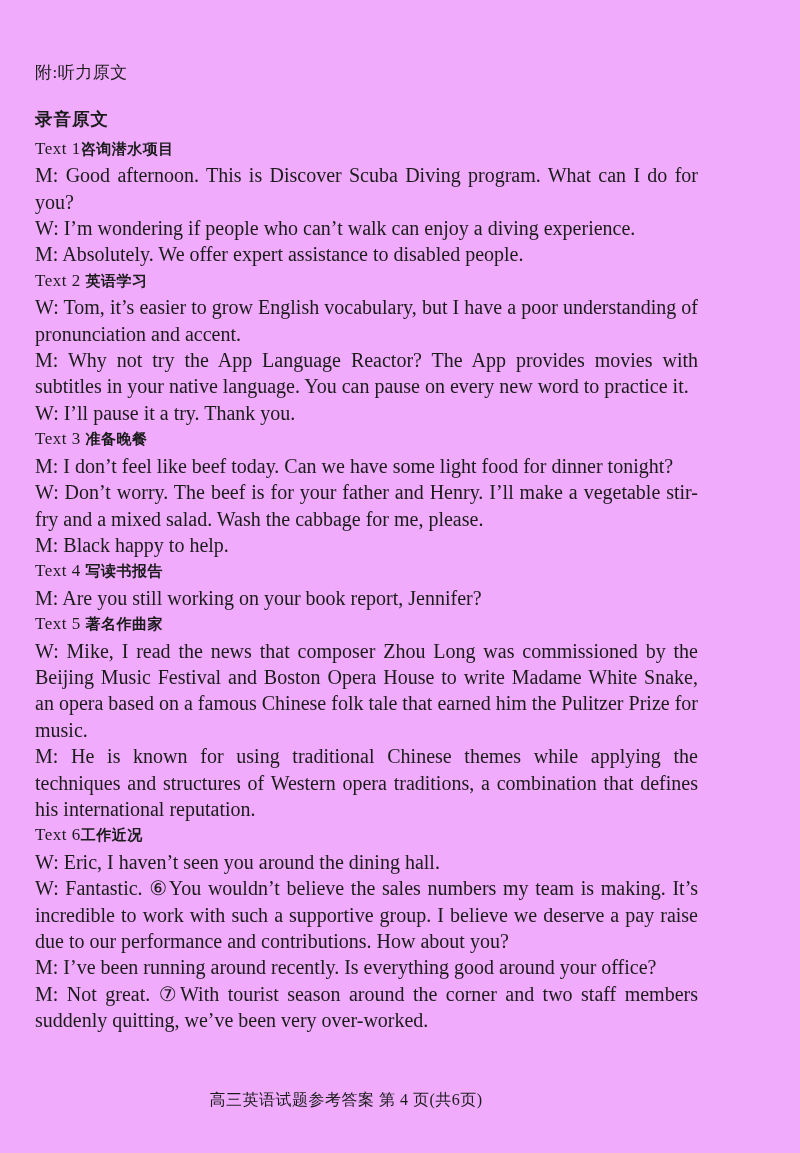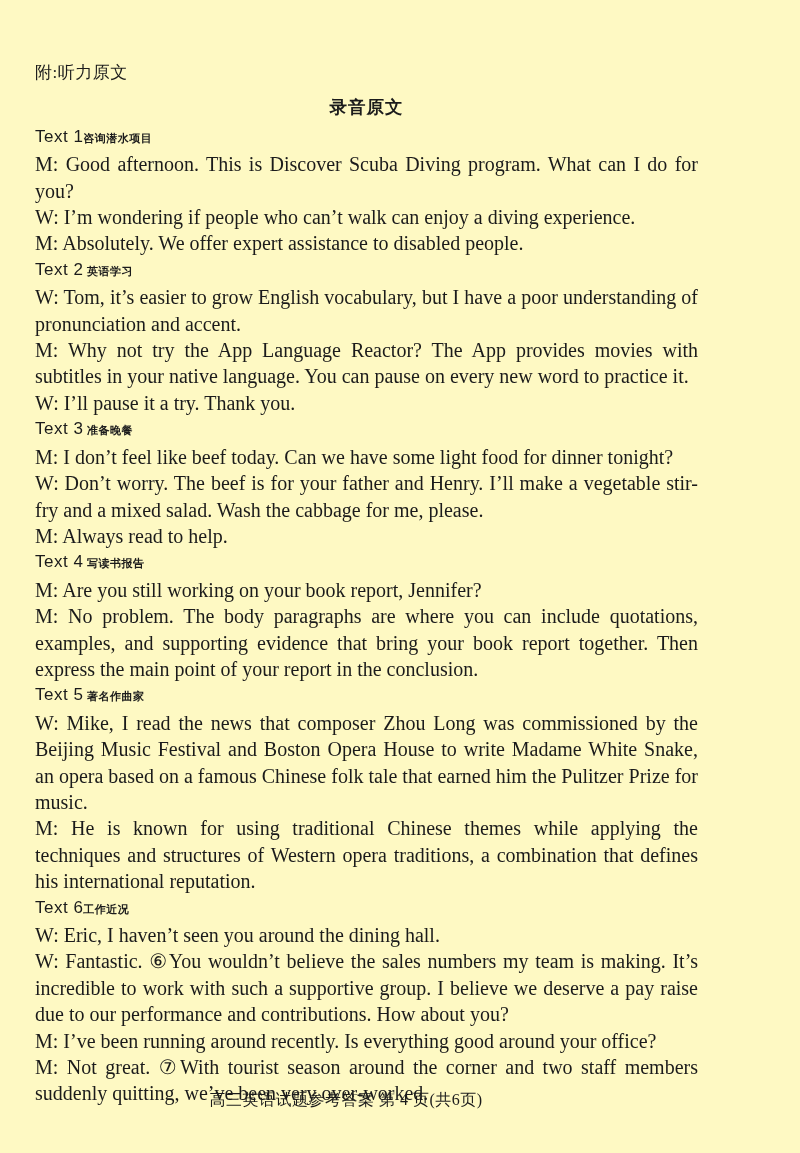--- a/index.html
+++ b/index.html
@@ -11,59 +11,59 @@
     width: 800px;
     height: 1153px;
     overflow: hidden;
     font-family: "Liberation Serif", "DejaVu Serif", serif;
     color: #1b1b1b;
   }
   .page {
     position: relative;
     width: 800px;
     height: 1153px;
-    background: #fef9c3;
+    background: #f0abfc;
   }
   .content {
     position: absolute;
     left: 35px;
     top: 0;
     width: 663px;
     padding-top: 60px;
     line-height: 26.4px;
   }
   .attachment {
     font-size: 17px;
     letter-spacing: 0.5px;
   }
   .doc-title {
-    margin-top: 8px;
-    text-align: center;
+    margin-top: 20px;
+    text-align: left;
     font-weight: 700;
     font-size: 17.5px;
     font-family: "Liberation Sans", "DejaVu Sans", sans-serif;
     letter-spacing: 1px;
   }
   .sections {
     margin-top: 3px;
   }
   .section {
     margin: 0;
   }
   .section-heading {
     font-size: 17px;
   }
   .heading-label {
-    font-family: Liberation Sans, sans-serif;
+    font-family: Liberation Serif, serif;
     letter-spacing: 0.5px;
   }
   .heading-topic {
     font-weight: 700;
     font-family: "Liberation Sans", "DejaVu Sans", sans-serif;
-    font-size: 11px;
+    font-size: 15px;
     white-space: pre;
     letter-spacing: 0.5px;
     margin-top: 8px;
   }
   .dialogue {
     margin: 0;
     font-size: 20px;
     text-align: justify;
   }
   .footer {
@@ -93,26 +93,25 @@
         <section class="section">
           <div class="section-heading"><span class="heading-label">Text 2</span><span class="heading-topic"> 英语学习</span></div>
           <p class="dialogue">W: Tom, it’s easier to grow English vocabulary, but I have a poor understanding of pronunciation and accent.</p>
           <p class="dialogue">M: Why not try the App Language Reactor? The App provides movies with subtitles in your native language. You can pause on every new word to practice it.</p>
           <p class="dialogue">W: I’ll pause it a try. Thank you.</p>
         </section>
         <section class="section">
           <div class="section-heading"><span class="heading-label">Text 3</span><span class="heading-topic"> 准备晚餐</span></div>
           <p class="dialogue">M: I don’t feel like beef today. Can we have some light food for dinner tonight?</p>
           <p class="dialogue">W: Don’t worry. The beef is for your father and Henry. I’ll make a vegetable stir-fry and a mixed salad. Wash the cabbage for me, please.</p>
-          <p class="dialogue">M: Always read to help.</p>
+          <p class="dialogue">M: Black happy to help.</p>
         </section>
         <section class="section">
           <div class="section-heading"><span class="heading-label">Text 4</span><span class="heading-topic"> 写读书报告</span></div>
           <p class="dialogue">M: Are you still working on your book report, Jennifer?</p>
-          <p class="dialogue">M: No problem. The body paragraphs are where you can include quotations, examples, and supporting evidence that bring your book report together. Then express the main point of your report in the conclusion.</p>
         </section>
         <section class="section">
           <div class="section-heading"><span class="heading-label">Text 5</span><span class="heading-topic"> 著名作曲家</span></div>
           <p class="dialogue">W: Mike, I read the news that composer Zhou Long was commissioned by the Beijing Music Festival and Boston Opera House to write Madame White Snake, an opera based on a famous Chinese folk tale that earned him the Pulitzer Prize for music.</p>
           <p class="dialogue">M: He is known for using traditional Chinese themes while applying the techniques and structures of Western opera traditions, a combination that defines his international reputation.</p>
         </section>
         <section class="section">
           <div class="section-heading"><span class="heading-label">Text 6</span><span class="heading-topic">工作近况</span></div>
           <p class="dialogue">W: Eric, I haven’t seen you around the dining hall.</p>
           <p class="dialogue">W: Fantastic. ⑥You wouldn’t believe the sales numbers my team is making. It’s incredible to work with such a supportive group. I believe we deserve a pay raise due to our performance and contributions. How about you?</p>

